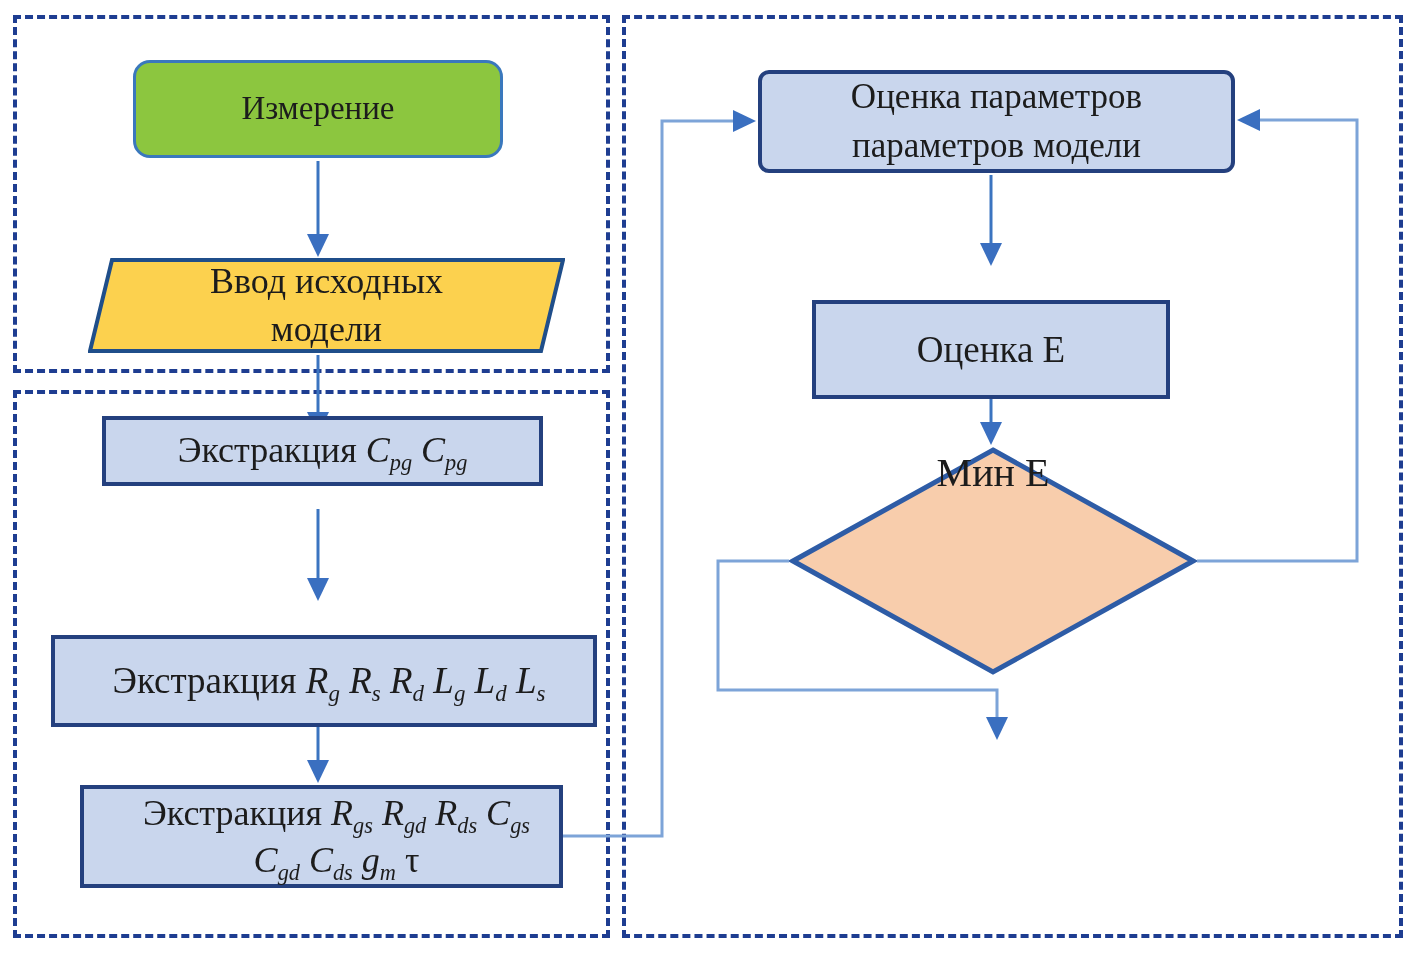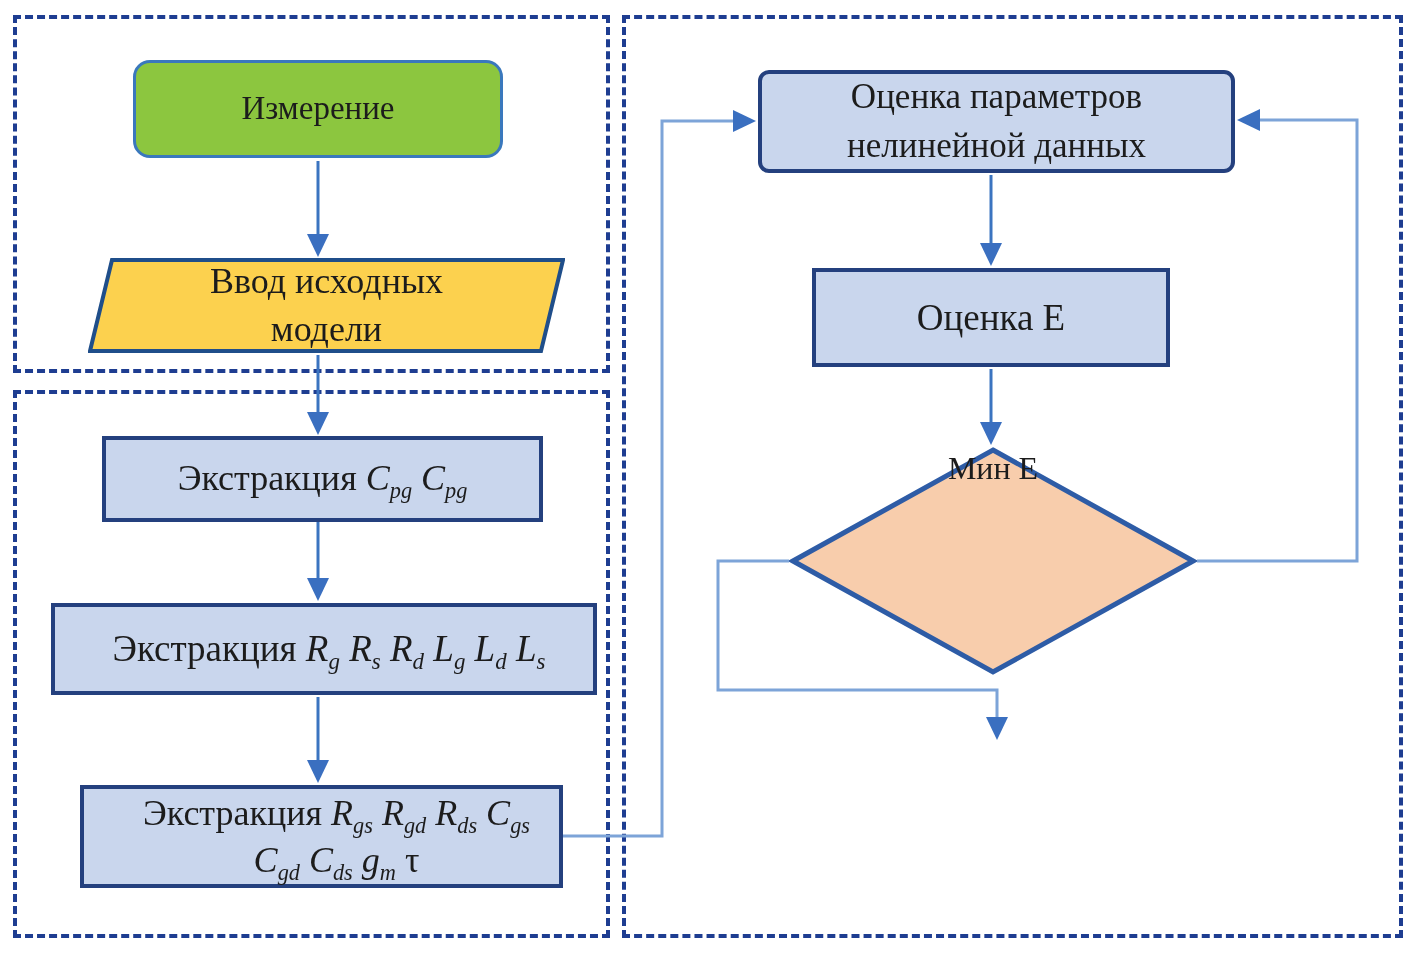--- a/index.html
+++ b/index.html
@@ -17,22 +17,22 @@
   .terminator{background:#8cc63f;border:5px solid #25409d;border-radius:22px;}
   .shape-holder{position:absolute;}
   .shape-holder svg{display:block;}
   .shape-label{
     position:absolute;left:0;top:0;width:100%;height:100%;display:flex;flex-direction:column;
     align-items:center;justify-content:flex-start;text-align:center;line-height:1.32;
   }
   .fs33{font-size:33px;}
   .fs35{font-size:35px;border-radius:11px;}
   .fs36{font-size:36px;}
-  .fs37{font-size:37px;}
-  .fs40{font-size:32px;}
+  .fs37{font-size:37px;margin-top:32px;}
+  .fs40{font-size:40px;}
   .mvar{font-style:italic;}
   sub{font-size:0.62em;line-height:0;vertical-align:-0.35em;}
   sub i{font-style:italic;}
   .connectors{position:absolute;left:0;top:0;width:1417px;height:955px;pointer-events:none;}
 </style>
 </head>
 <body>
 
 <div class="stage">
 
@@ -77,36 +77,36 @@
   <div class="shape-holder" style="left:88px;top:258px;width:477px;height:95px;">
     <svg width="477" height="95" viewBox="0 0 477 95">
       <polygon points="24,2 475,2 453,93 2,93" fill="#fcd14e" stroke="#1f4e8a" stroke-width="4"></polygon>
     </svg>
     <div class="shape-label fs36">
       <div>Ввод исходных</div>
       <div>модели</div>
     </div>
   </div>
 
-  <div class="node process fs36" style="left:102px;top:436px;width:441px;height:86px;">
+  <div class="node process fs36" style="left:102px;top:416px;width:441px;height:70px;">
     <div>Экстракция <i class="mvar">C</i><sub><i>pg</i></sub> <i class="mvar">C</i><sub><i>pg</i></sub></div>
   </div>
 
   <div class="node process fs37" style="left:51px;top:603px;width:546px;height:92px;padding-left:10px;">
     <div>Экстракция <i class="mvar">R</i><sub><i>g</i></sub> <i class="mvar">R</i><sub><i>s</i></sub> <i class="mvar">R</i><sub><i>d</i></sub> <i class="mvar">L</i><sub><i>g</i></sub> <i class="mvar">L</i><sub><i>d</i></sub> <i class="mvar">L</i><sub><i>s</i></sub></div>
   </div>
 
   <div class="node process fs36" style="left:80px;top:785px;width:483px;height:103px;line-height:1.28;padding-left:30px;">
     <div>Экстракция <i class="mvar">R</i><sub><i>gs</i></sub> <i class="mvar">R</i><sub><i>gd</i></sub> <i class="mvar">R</i><sub><i>ds</i></sub> <i class="mvar">C</i><sub><i>gs</i></sub></div>
     <div><i class="mvar">C</i><sub><i>gd</i></sub> <i class="mvar">C</i><sub><i>ds</i></sub> <i class="mvar">g</i><sub><i>m</i></sub> τ</div>
   </div>
 
   <div class="node process fs35" style="left:758px;top:70px;width:477px;height:103px;">
     <div>Оценка параметров</div>
-    <div>нелинейной данных</div>
+    <div>параметров модели</div>
   </div>
 
   <div class="node process fs37" style="left:812px;top:268px;width:358px;height:99px;">
     <div>Оценка E</div>
   </div>
 
   <div class="shape-holder" style="left:789px;top:447px;width:408px;height:228px;">
     <svg width="408" height="228" viewBox="0 0 408 228">
       <polygon points="204,3 404,114 204,225 4,114" fill="#f8cdac" stroke="#2e5ca6" stroke-width="5" stroke-linejoin="miter"></polygon>
     </svg>

